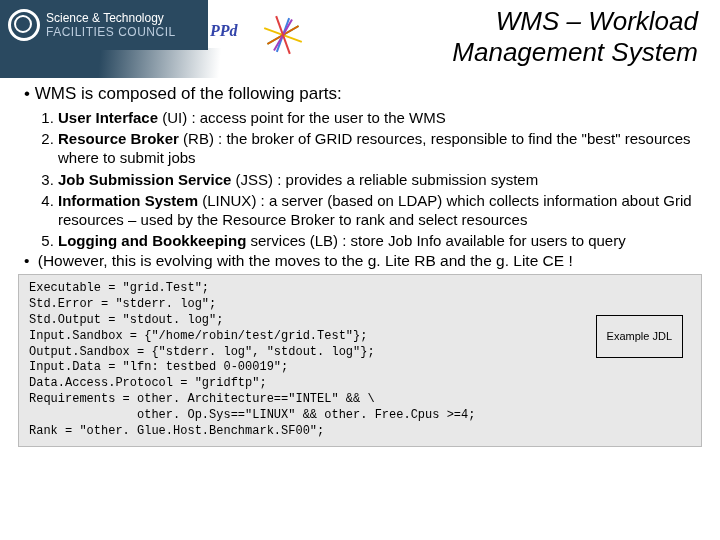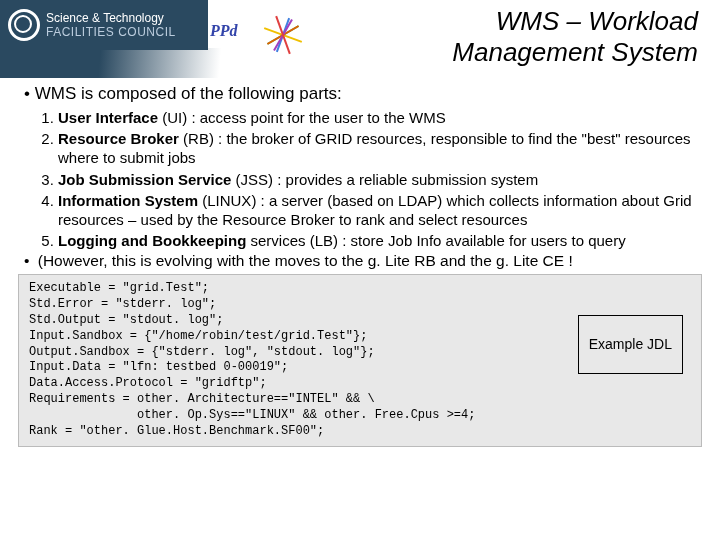--- a/index.html
+++ b/index.html
@@ -137,23 +137,23 @@
     line-height: 1.32;
     position: relative;
     white-space: pre;
   }
   .example-label {
     position: absolute;
     right: 18px;
     top: 40px;
     border: 1.5px solid #000;
     background: #e8e8e8;
-    padding: 19px 10px;
+    padding: 13px 10px;
     font-family: Arial, sans-serif;
-    font-size: 14px;
+    font-size: 11px;
   }
 </style>
 </head>
 <body>
 
 <div class="header">
   <div class="stfc-logo">
     <div class="ring"></div>
     <div class="stfc-text">
       <div class="line1">Science &amp; Technology</div>

